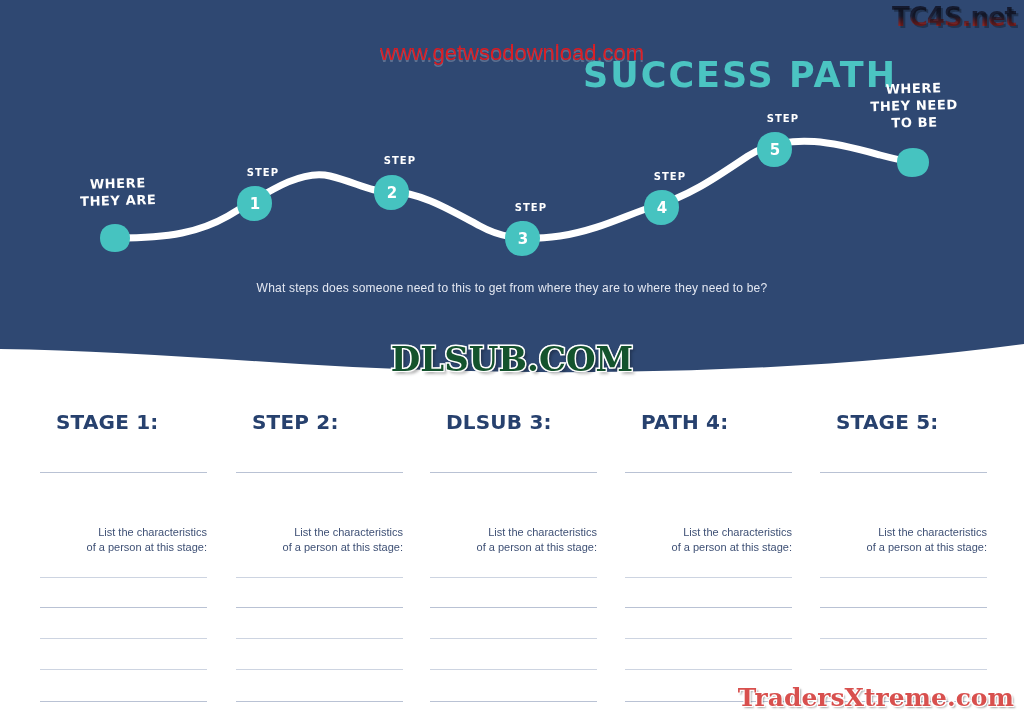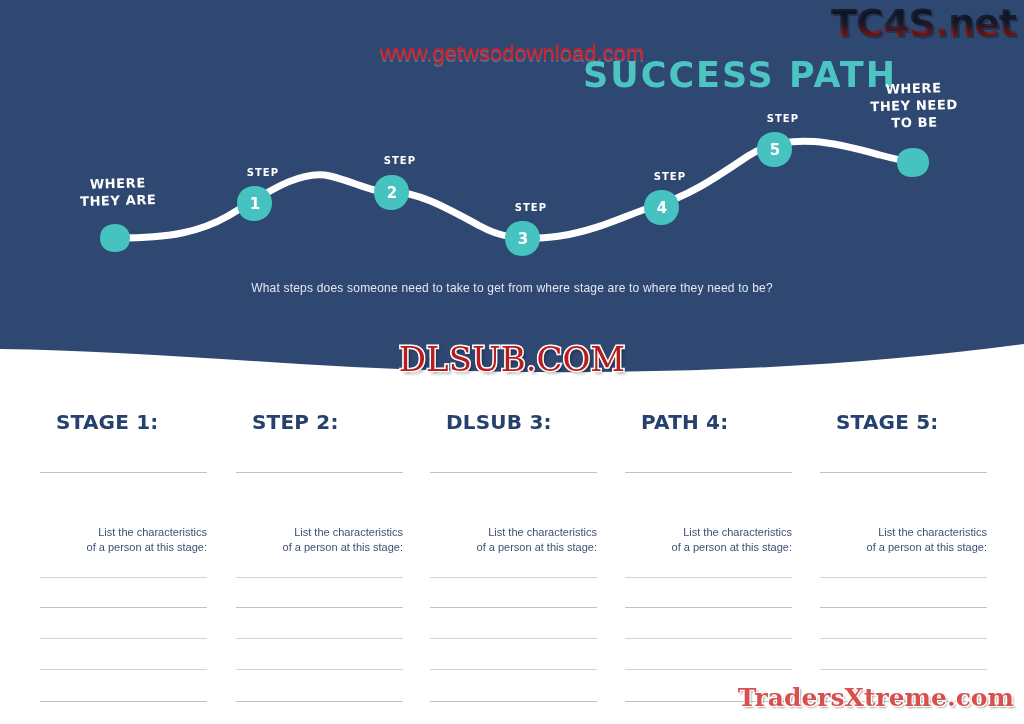--- a/index.html
+++ b/index.html
@@ -82,21 +82,21 @@
     white-space: nowrap;
     opacity: 0.92;
   }
 
   
   #wm-tc4s {
     position: absolute;
     right: 8px;
     top: 4px;
     font-family: "DejaVu Sans", sans-serif;
-    font-size: 38px;
+    font-size: 26px;
     font-weight: bold;
     letter-spacing: -1px;
     background: linear-gradient(180deg, #13182c 0%, #1b2138 45%, #7e2222 75%, #b83030 100%);
     -webkit-background-clip: text;
     background-clip: text;
     color: transparent;
     text-shadow: 2px 2px 0 rgba(0,0,0,0.28);
     line-height: 1.05;
   }
 
@@ -163,23 +163,23 @@
     position: absolute;
     left: 0;
     top: 339px;
     width: 1024px;
     text-align: center;
     pointer-events: none;
   }
   #wm-dlsub span {
     font-family: "DejaVu Serif", serif;
     font-size: 34px;
-    font-weight: normal;
+    font-weight: bold;
     letter-spacing: 0px;
-    color: #b91c1c;
+    color: #14532d;
     -webkit-text-stroke: 3px #ffffff;
     paint-order: stroke fill;
     text-shadow:
       -1px -1px 0 #ffffff,
        1px -1px 0 #ffffff,
       -1px  1px 0 #ffffff,
        1px  1px 0 #ffffff,
        3px  3px 3px rgba(0,0,0,0.30);
   }
 
@@ -311,21 +311,21 @@
   <div class="blob-label" style="left:497px; top:202px; width:50px;">STEP</div>
   <div class="blob-label" style="left:636px; top:171px; width:50px;">STEP</div>
   <div class="blob-label" style="left:749px; top:113px; width:50px;">STEP</div>
 
   <div class="step-number" style="left:240px; top:195px;">1</div>
   <div class="step-number" style="left:377px; top:184px;">2</div>
   <div class="step-number" style="left:508px; top:230px;">3</div>
   <div class="step-number" style="left:647px; top:199px;">4</div>
   <div class="step-number" style="left:760px; top:141px;">5</div>
 
-  <div id="prompt">What steps does someone need to take to get from where stage are to where they need to be?</div>
+  <div id="prompt">What steps does someone need to this to get from where they are to where they need to be?</div>
 
   <div id="wm-dlsub">
     <span>DLSUB.COM</span>
   </div>
 
   <div id="stages">
 
     <div class="stage-col" style="left:40px;">
       <h2 class="stage-title">STAGE 1:</h2>
       <div class="rule" style="margin-top:40px;"></div>

